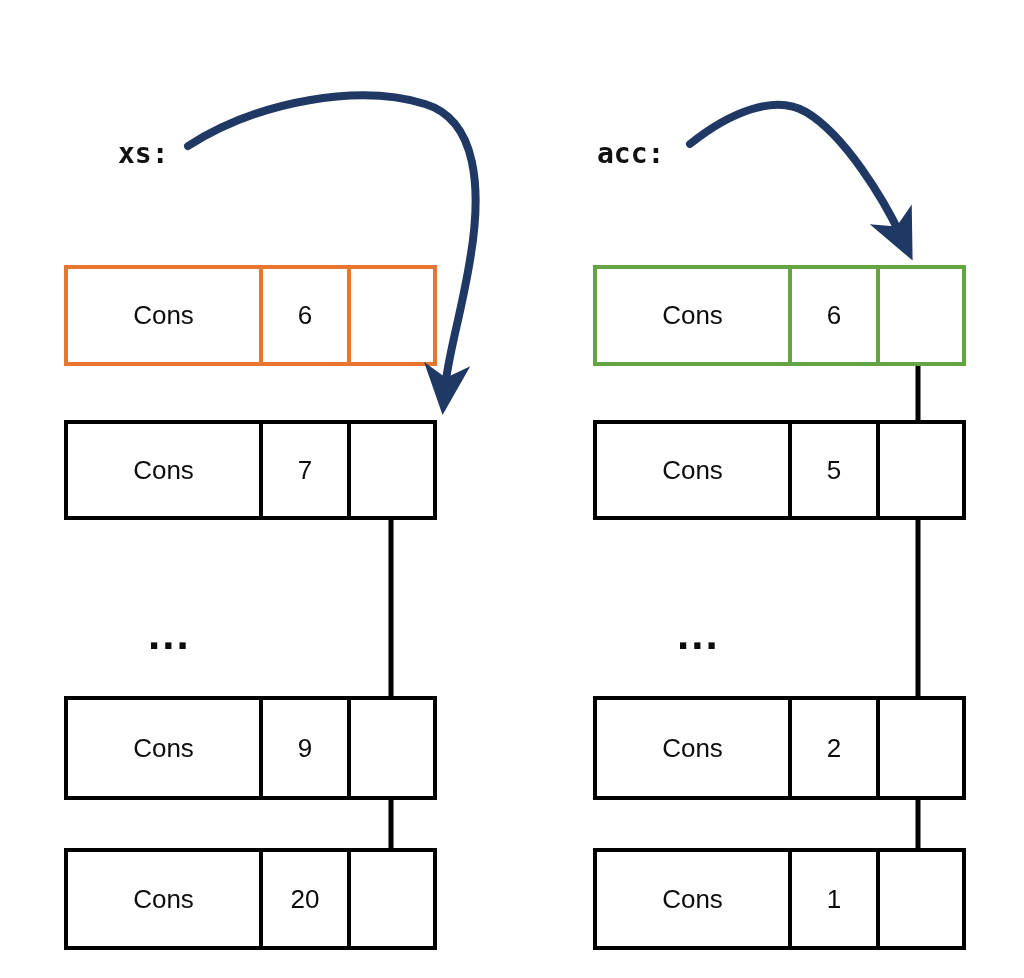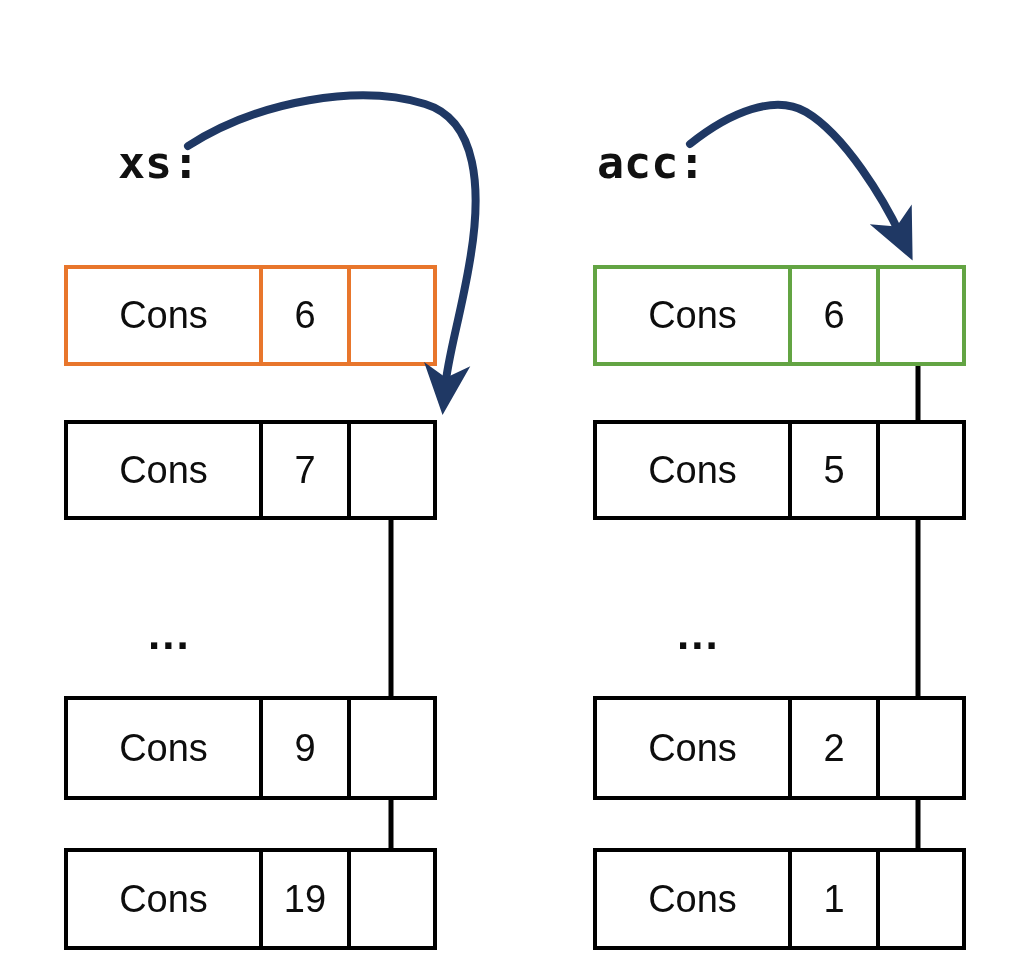--- a/index.html
+++ b/index.html
@@ -14,41 +14,41 @@
     position: relative;
     width: 1024px;
     height: 978px;
     background: #ffffff;
     overflow: hidden;
   }
   
   .var-label {
     position: absolute;
     font-family: "DejaVu Sans Mono", "Liberation Mono", monospace;
-    font-size: 45px;
+    font-size: 28px;
     font-weight: 700;
     color: #111111;
     letter-spacing: 0px;
     white-space: pre;
     line-height: 1;
   }
   
   .cons-box {
     position: absolute;
     box-sizing: border-box;
     display: flex;
     background: #ffffff;
   }
   .cons-box .cell {
     box-sizing: border-box;
     display: flex;
     align-items: center;
     justify-content: center;
     font-family: "Liberation Sans", sans-serif;
-    font-size: 38px;
+    font-size: 26px;
     color: #0d0d0d;
     background: transparent;
   }
   .cons-box .cell-tag   { flex: 0 0 191px; }
   .cons-box .cell-value { flex: 0 0 92px;  }
   .cons-box .cell-ptr   { flex: 1 1 auto;  }
 
   
   .box-black { border: 4px solid #000000; }
   .box-black .cell-value { border-left: 4px solid #000000; border-right: 4px solid #000000; }
@@ -152,21 +152,21 @@
   <div class="ellipsis" style="left:148px; top:612px;">...</div>
 
   <div class="cons-box box-black" style="left:64px; top:696px; width:373px; height:104px;">
     <div class="cell cell-tag">Cons</div>
     <div class="cell cell-value">9</div>
     <div class="cell cell-ptr"></div>
   </div>
 
   <div class="cons-box box-black" style="left:64px; top:848px; width:373px; height:102px;">
     <div class="cell cell-tag">Cons</div>
-    <div class="cell cell-value">19</div>
+    <div class="cell cell-value">20</div>
     <div class="cell cell-ptr"></div>
   </div>
 
   <div class="var-label" style="left:597px; top:140px;">acc:</div>
 
   <div class="cons-box box-green" style="left:593px; top:265px; width:373px; height:101px;">
     <div class="cell cell-tag">Cons</div>
     <div class="cell cell-value">6</div>
     <div class="cell cell-ptr"></div>
   </div>

